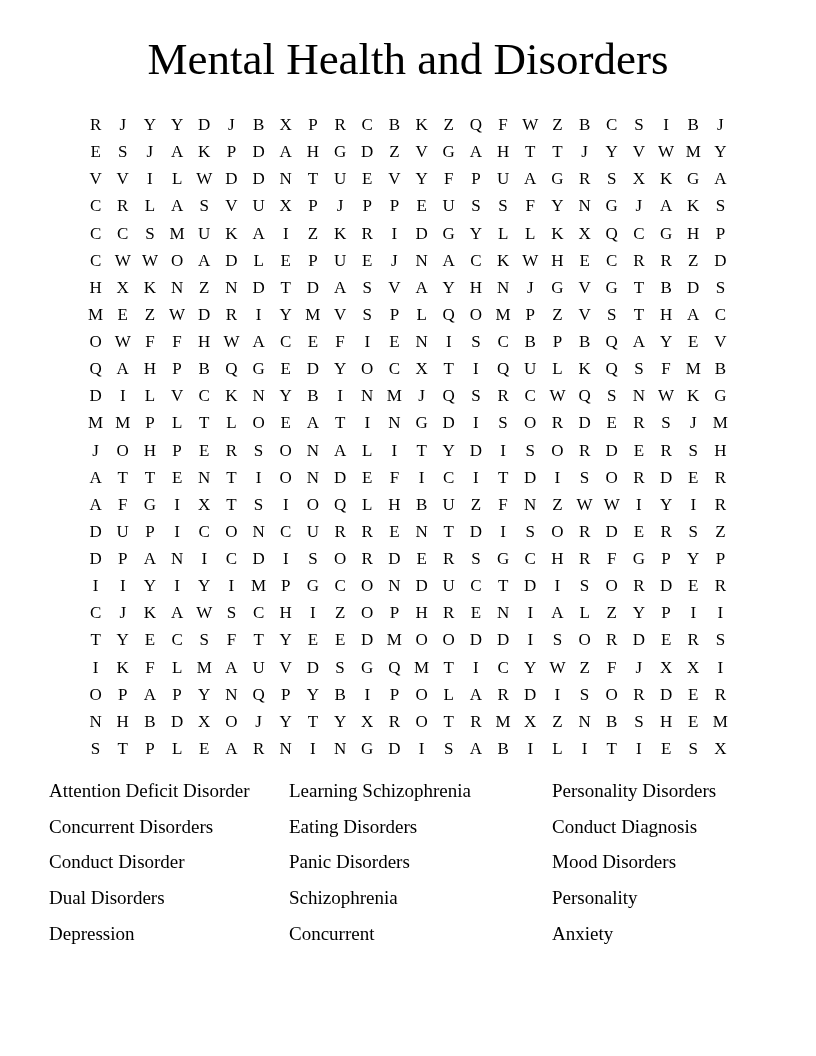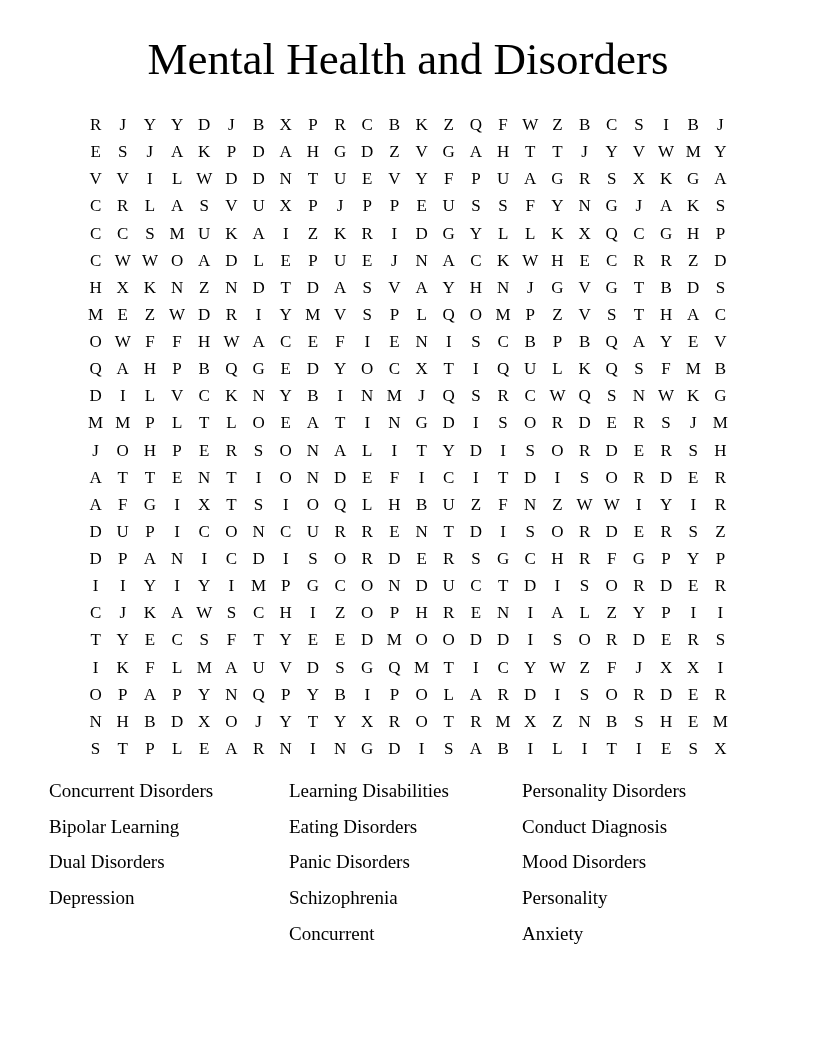--- a/index.html
+++ b/index.html
@@ -47,21 +47,21 @@
     font-family: "Liberation Serif", serif;
   }
   .word-col {
     position: absolute;
     top: 773px;
     display: flex;
     flex-direction: column;
   }
   .word-col-1 { left: 49px;  width: 238px; }
   .word-col-2 { left: 289px; width: 236px; }
-  .word-col-3 { left: 522px; width: 250px; }
+  .word-col-3 { left: 552px; width: 250px; }
   .word-item {
     height: 35.6px;
     display: flex;
     align-items: center;
     font-size: 19px;
     line-height: 1;
     white-space: nowrap;
     font-family: "Liberation Serif", serif;
   }
 </style>
@@ -644,27 +644,28 @@
       <div class="grid-cell">L</div>
       <div class="grid-cell">I</div>
       <div class="grid-cell">T</div>
       <div class="grid-cell">I</div>
       <div class="grid-cell">E</div>
       <div class="grid-cell">S</div>
       <div class="grid-cell">X</div>
     </div>
 
   <div class="word-col word-col-1">
+      <div class="word-item">Attention Deficit Disorder</div>
       <div class="word-item">Concurrent Disorders</div>
-      <div class="word-item">Bipolar Learning</div>
+      <div class="word-item">Conduct Disorder</div>
       <div class="word-item">Dual Disorders</div>
       <div class="word-item">Depression</div>
     </div>
   <div class="word-col word-col-2">
-      <div class="word-item">Learning Disabilities</div>
+      <div class="word-item">Learning Schizophrenia</div>
       <div class="word-item">Eating Disorders</div>
       <div class="word-item">Panic Disorders</div>
       <div class="word-item">Schizophrenia</div>
       <div class="word-item">Concurrent</div>
     </div>
   <div class="word-col word-col-3">
       <div class="word-item">Personality Disorders</div>
       <div class="word-item">Conduct Diagnosis</div>
       <div class="word-item">Mood Disorders</div>
       <div class="word-item">Personality</div>

